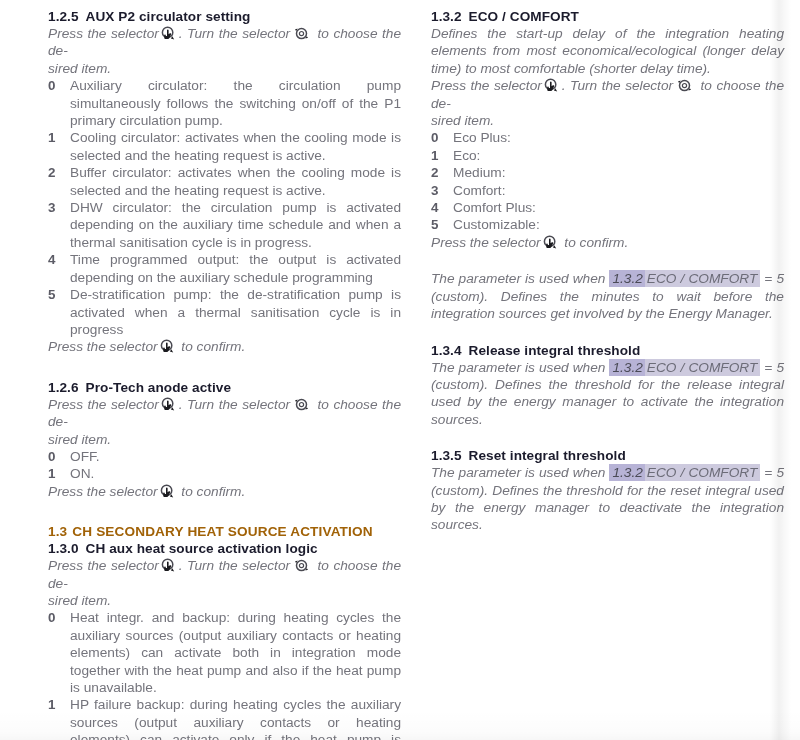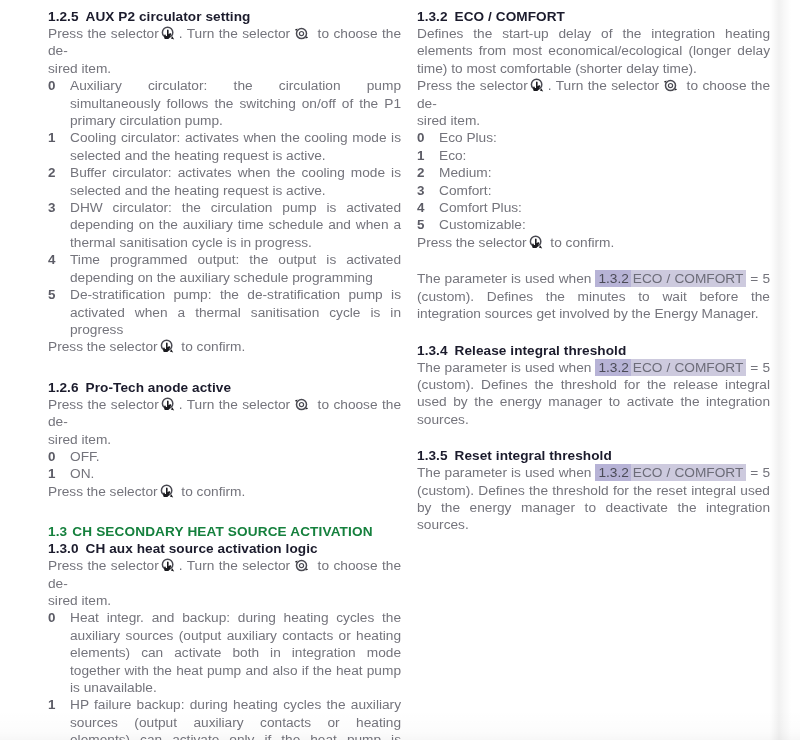--- a/index.html
+++ b/index.html
@@ -46,27 +46,27 @@
     top: 0; left: 0;
     width: 800px; height: 740px;
     padding: 8px 32px 0 48px;
   }
   .col {
     position: absolute;
     top: 8px;
     width: 353px;
   }
   #col-left  { left: 48px; }
-  #col-right { left: 417px; }
+  #col-right { left: 431px; }
 
   
   .h2 {
     font-size: 13.6px;
     font-weight: bold;
-    color: #15803d;
+    color: #a16207;
     letter-spacing: 0.01em;
     line-height: 17px;
     margin: 0;
   }
   .h3 {
     font-size: 13.6px;
     font-weight: bold;
     color: #1b1b2c;
     letter-spacing: 0.005em;
     line-height: 17px;
@@ -77,20 +77,21 @@
 
   .para {
     font-size: 13.7px;
     color: #74747c;
     line-height: 17.4px;
     text-align: justify;
     text-justify: inter-word;
     margin: 0;
     -webkit-hyphens: none;
     hyphens: none;
+    font-style: italic;
   }
   .para.last-line-left { text-align-last: left; }
 
   
   .opt {
     display: flex;
     font-size: 13.7px;
     line-height: 17.4px;
     color: #74747c;
     align-items: flex-start;

